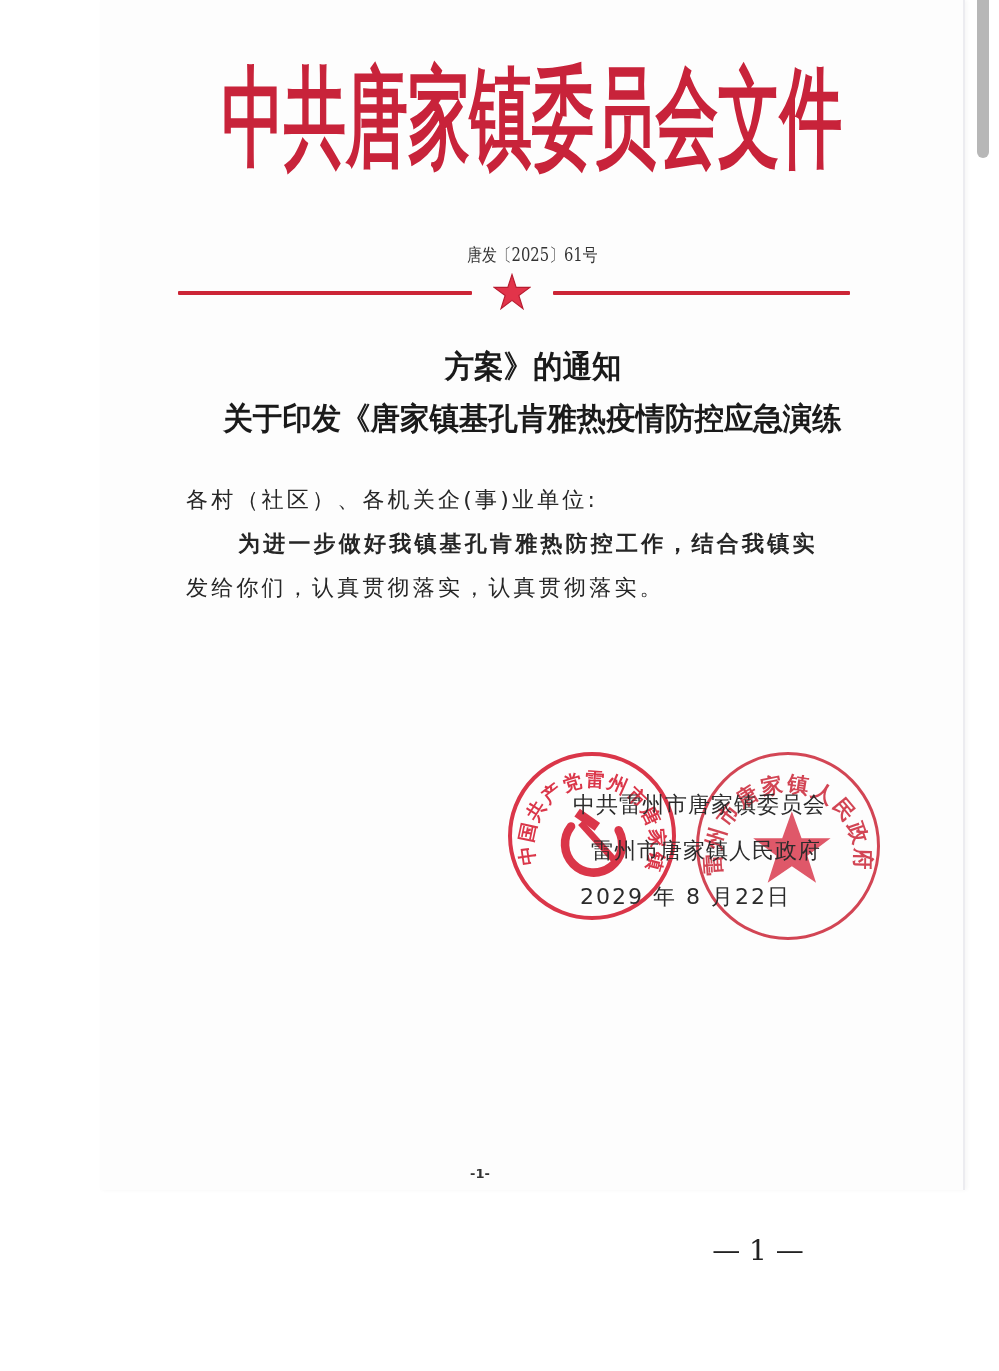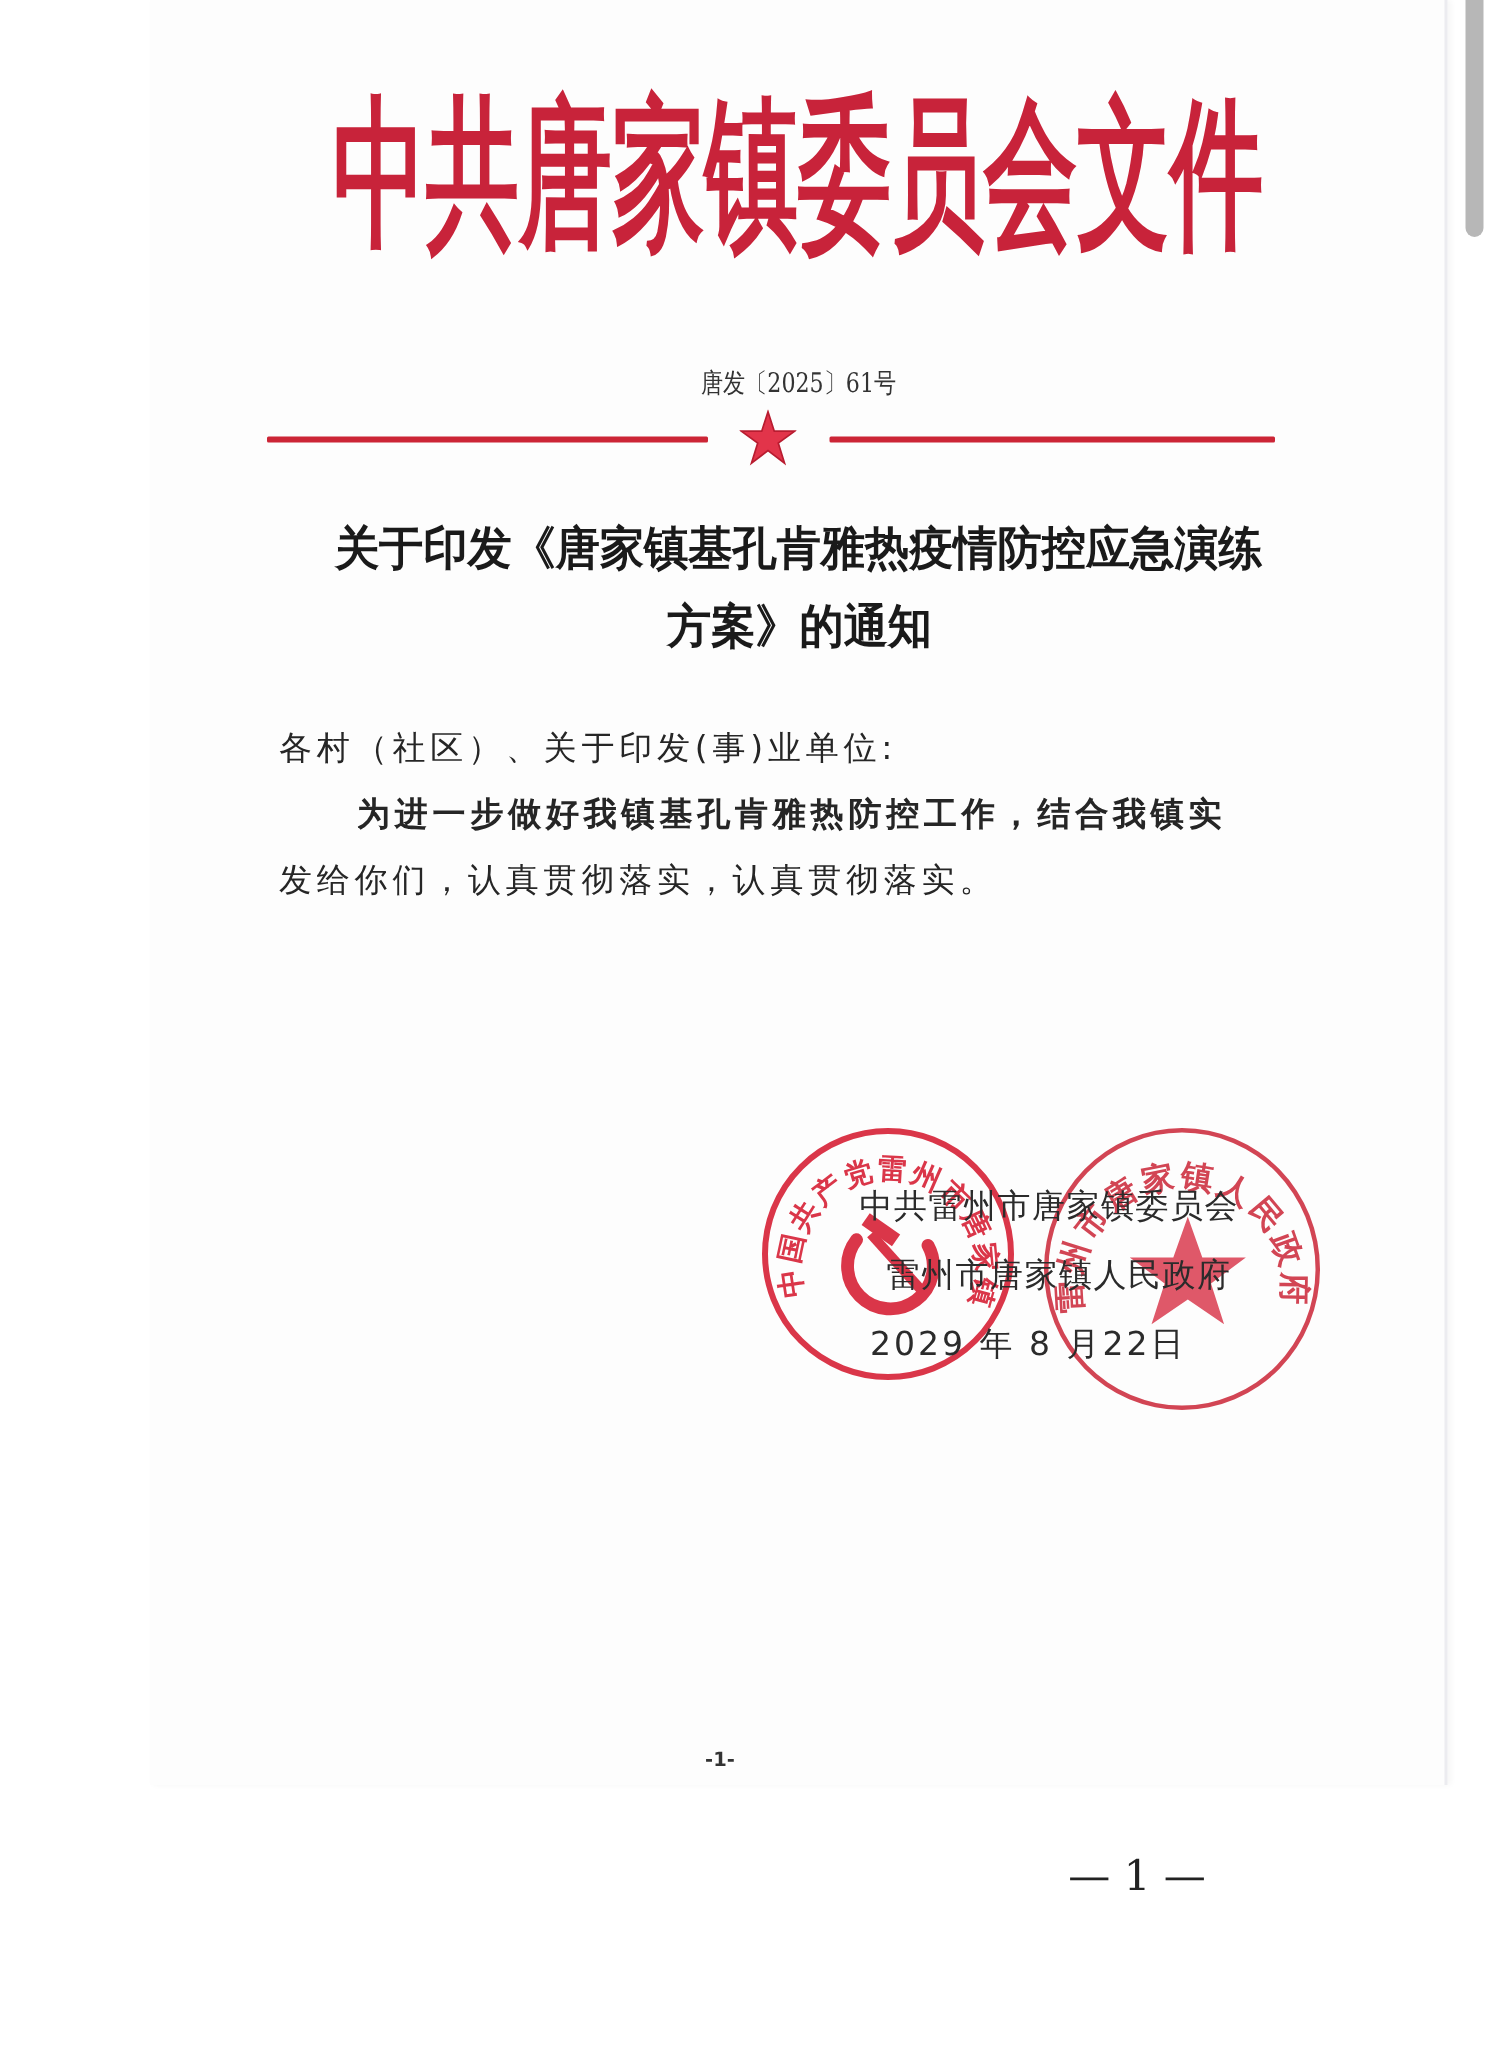--- a/index.html
+++ b/index.html
@@ -112,26 +112,26 @@
       <span>唐发〔2025〕61号</span>
     </div>
 
     <div class="rule left"></div>
     <svg class="rule-star" viewBox="0 0 100 100">
       <polygon points="50,4 61,38 97,38 68,59 79,94 50,72 21,94 32,59 3,38 39,38" fill="#e2344a" stroke="#b81c30" stroke-width="3"></polygon>
     </svg>
     <div class="rule right"></div>
 
     <div class="title">
+      <span class="line"><span>方案》的通知</span></span>
       <span class="line"><span>关于印发《唐家镇基孔肯雅热疫情防控应急演练</span></span>
-      <span class="line"><span>方案》的通知</span></span>
     </div>
 
     <div class="body-text">
-      <p>各村（社区）、关于印发(事)业单位:</p>
+      <p>各村（社区）、各机关企(事)业单位:</p>
       <p class="indent">为进一步做好我镇基孔肯雅热防控工作，结合我镇实</p>
       <p>发给你们，认真贯彻落实，认真贯彻落实。</p>
     </div>
 
     <div class="seal party">
       <svg viewBox="0 0 168 168">
         <defs>
           <path id="arc1" d="M 28 120 A 62 62 0 1 1 140 120"></path>
         </defs>
         <text font-size="20" fill="#d8263a" font-family="DejaVu Sans, sans-serif" font-weight="bold" letter-spacing="2">

